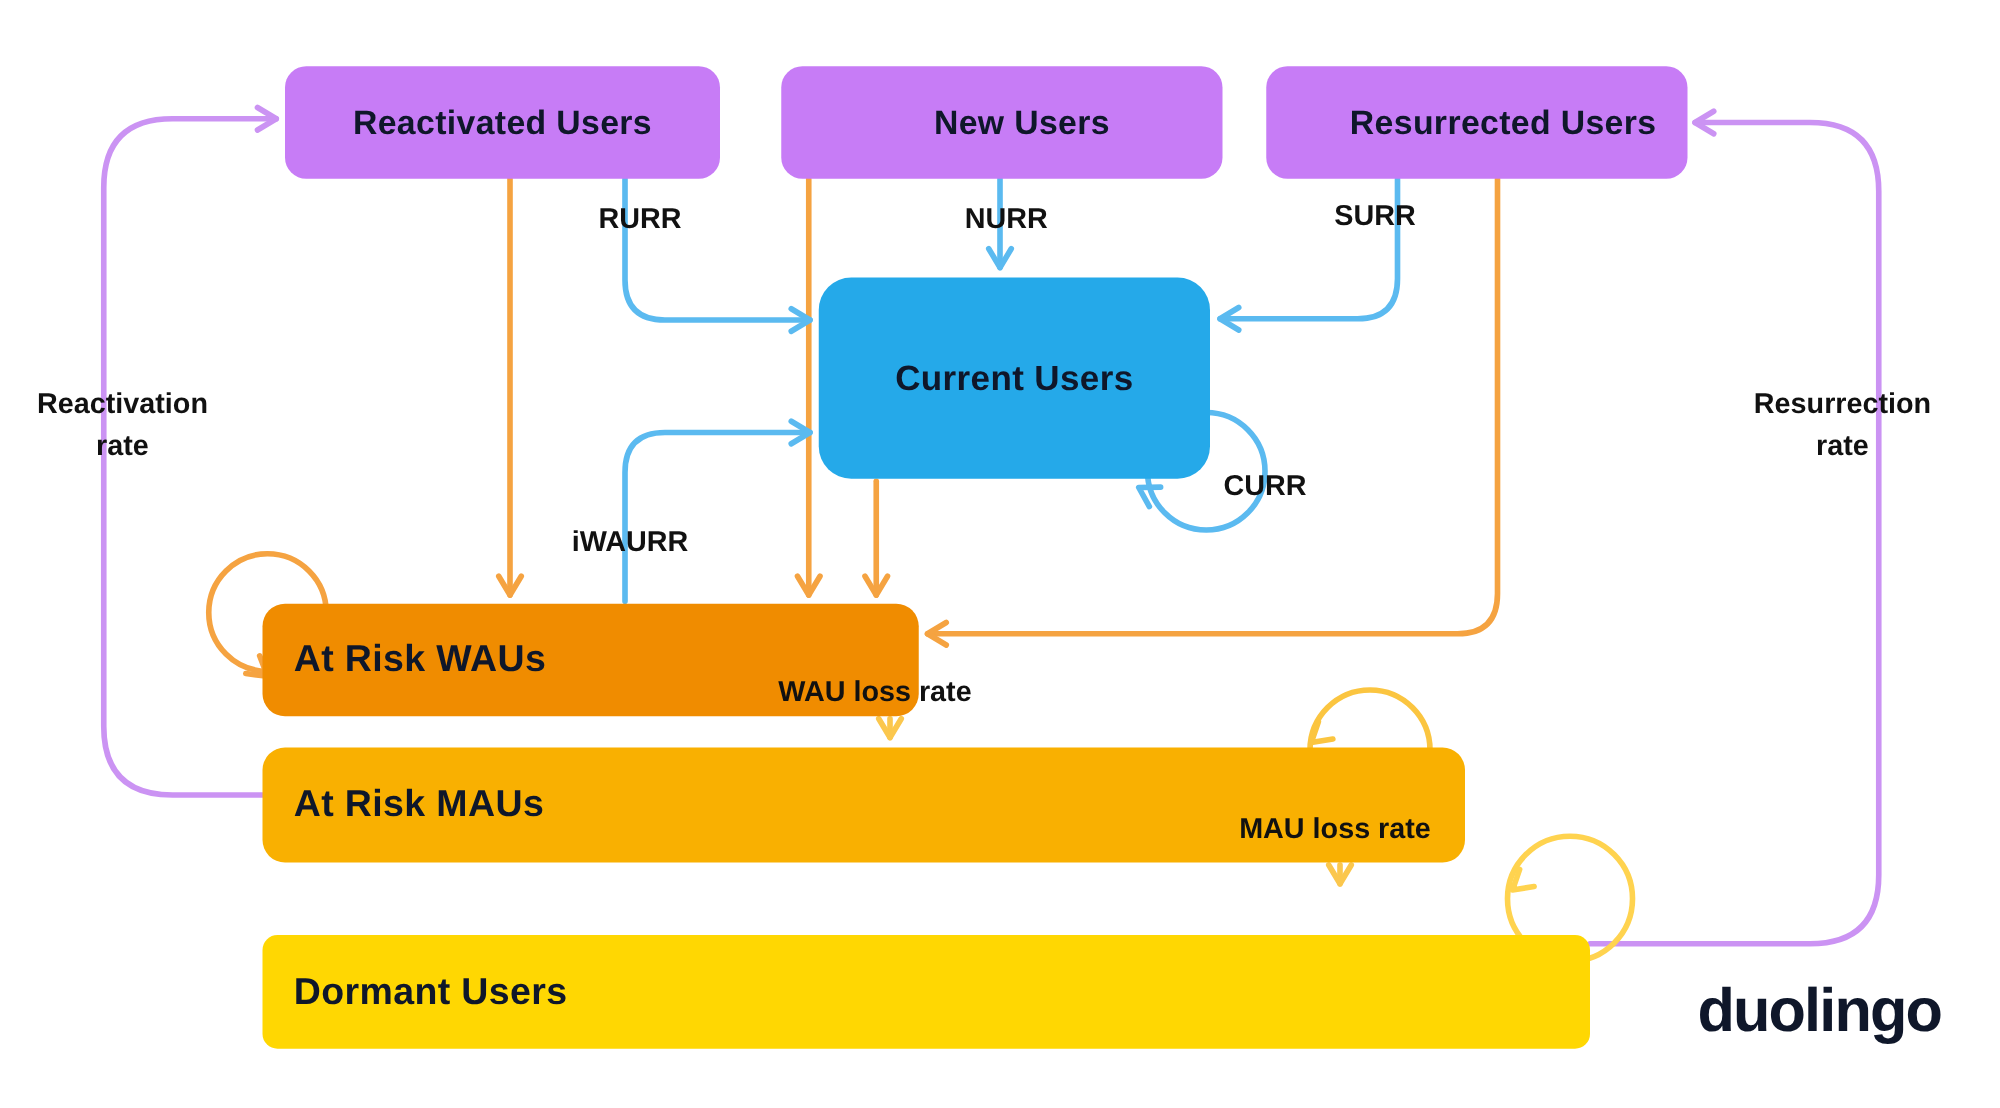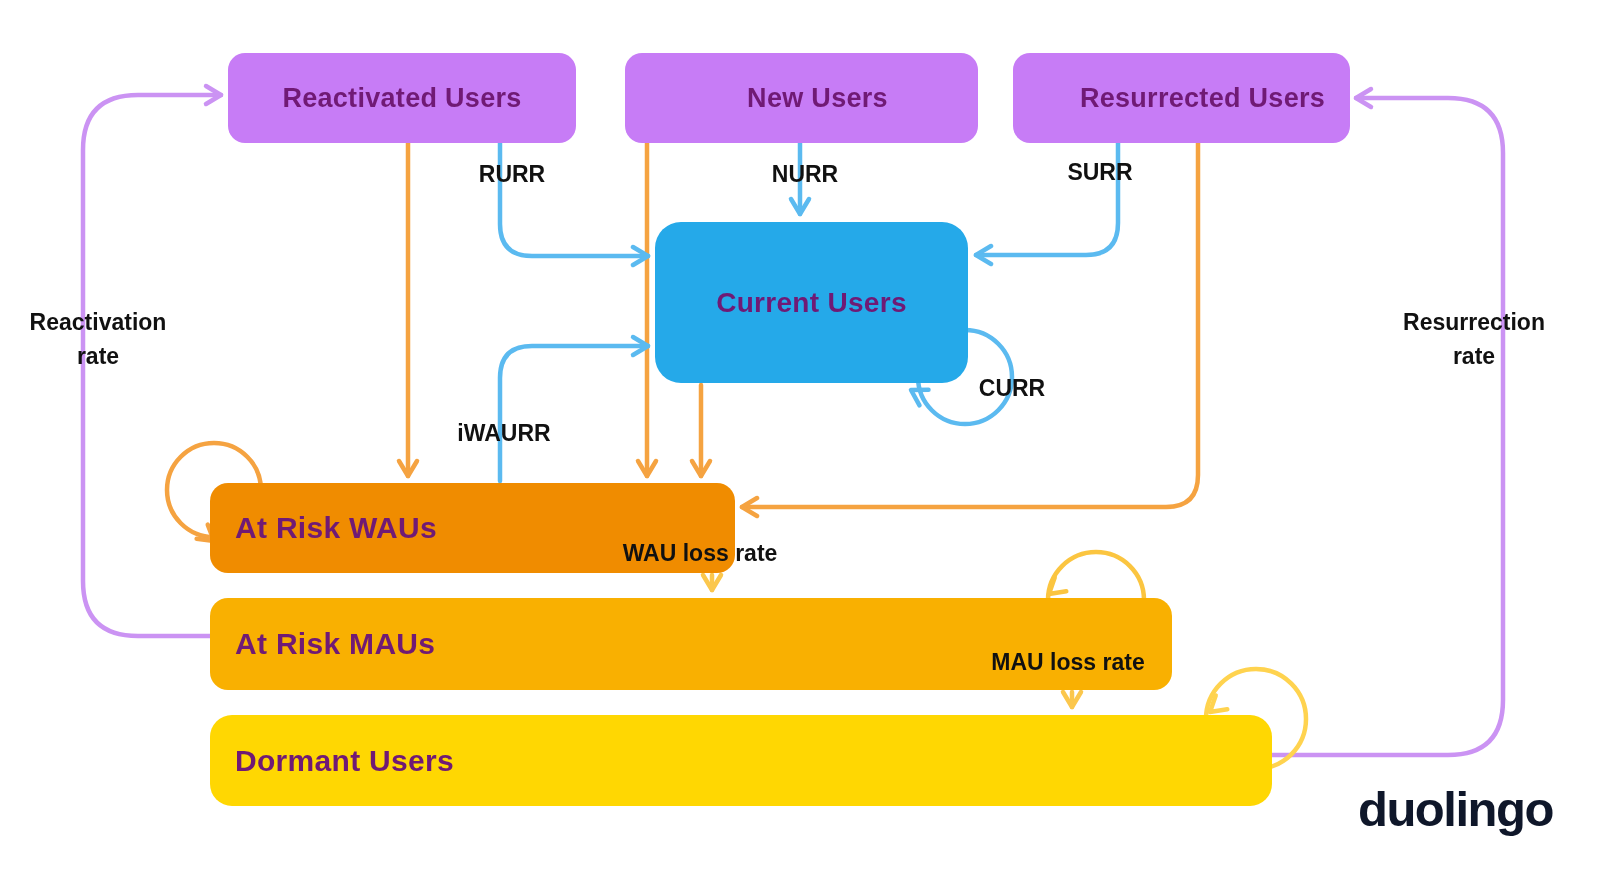--- a/index.html
+++ b/index.html
@@ -3,31 +3,31 @@
 <meta charset="utf-8">
 <style>
   html,body{margin:0;padding:0;background:#ffffff;}
   #canvas{
     position:relative;width:1600px;height:886px;background:#ffffff;
     font-family:"Liberation Sans",sans-serif;overflow:hidden;
   }
   #flow-lines{position:absolute;left:0;top:0;z-index:1;}
   .node{
     position:absolute;z-index:2;display:flex;align-items:center;
-    color:#701a75;font-weight:700;letter-spacing:.3px;box-sizing:border-box;
+    color:#0f172a;font-weight:700;letter-spacing:.3px;box-sizing:border-box;
   }
   .node.centered{justify-content:center;}
   .node.lefted{justify-content:flex-start;padding-left:25px;}
   #n-reactivated{left:228px;top:53px;width:348px;height:90px;border-radius:17px;font-size:27px;}
   #n-new{left:625px;top:53px;width:353px;height:90px;border-radius:17px;font-size:27px;padding-left:32px;}
   #n-resurrected{left:1013px;top:53px;width:337px;height:90px;border-radius:17px;font-size:27px;}
   #n-current{left:655px;top:222px;width:313px;height:161px;border-radius:26px;font-size:28px;}
   #n-waus{left:210px;top:483px;width:525px;height:90px;border-radius:18px;font-size:30px;}
   #n-maus{left:210px;top:598px;width:962px;height:92px;border-radius:18px;font-size:30px;}
-  #n-dormant{left:210px;top:715px;width:1062px;height:91px;border-radius:22px;font-size:30px;}
+  #n-dormant{left:210px;top:748px;width:1062px;height:91px;border-radius:12px;font-size:30px;}
   .elabel{
     position:absolute;z-index:3;font-weight:700;font-size:23px;color:#111111;
     white-space:nowrap;transform:translateX(-50%);
   }
   #el-rurr{left:512px;top:161px;}
   #el-nurr{left:805px;top:161px;}
   #el-surr{left:1100px;top:159px;}
   #el-curr{left:1012px;top:375px;}
   #el-iwaurr{left:504px;top:420px;}
   #el-wau-loss{left:700px;top:540px;}

